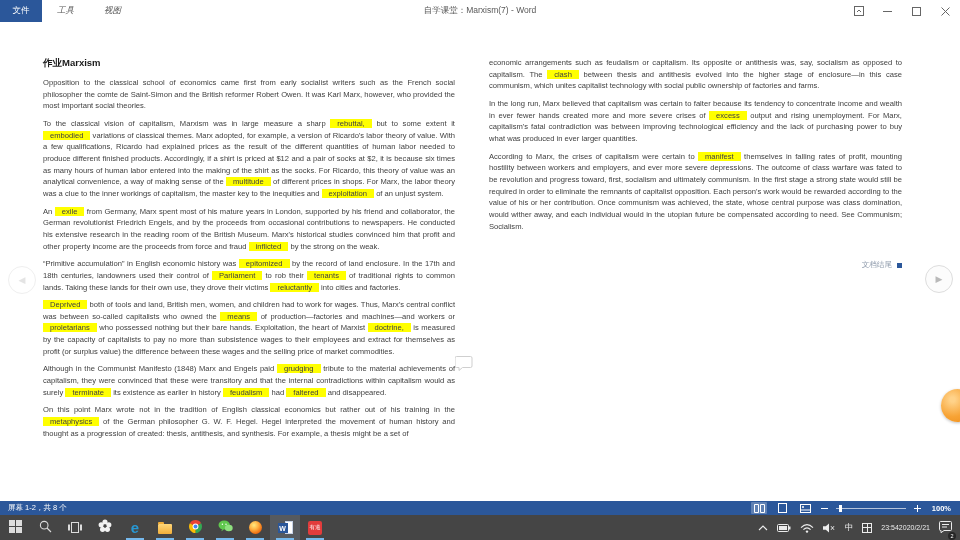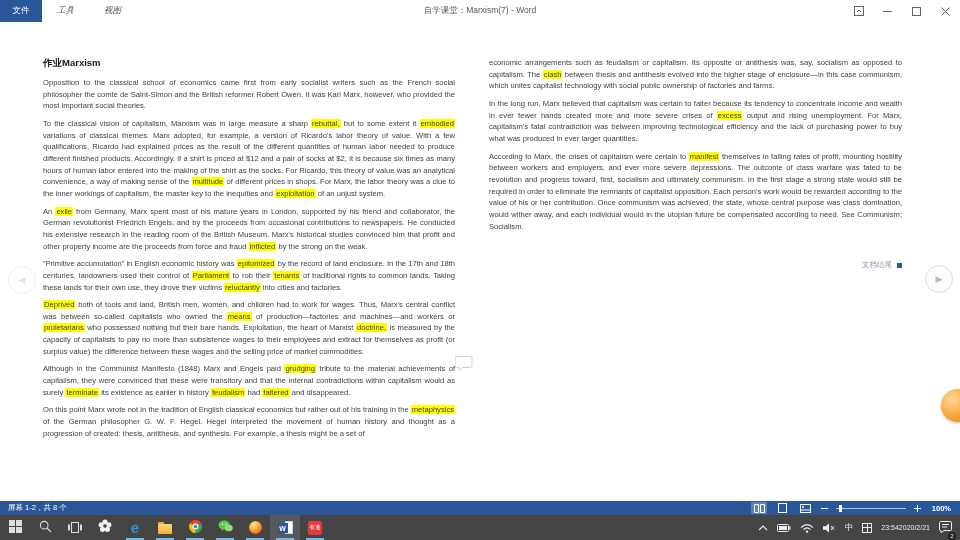--- a/index.html
+++ b/index.html
@@ -12,21 +12,21 @@
   .win-title{position:absolute;left:0;right:0;top:0;height:22px;display:flex;align-items:center;justify-content:center;font-size:8.5px;color:#595959;pointer-events:none;}
   .win-controls{margin-left:auto;display:flex;align-items:stretch;z-index:2;}
   .win-btn{width:29px;display:flex;align-items:center;justify-content:center;color:#666;cursor:pointer;}
   
   .doc{position:absolute;top:22px;left:0;width:960px;height:479px;background:#fff;}
   .cols{position:absolute;top:19px;left:43px;display:flex;gap:34px;margin-top:16px;}
   .col{width:412px;}
   .col.right{width:413px;}
   .doc-heading{font-size:9.5px;font-weight:bold;color:#1a1a1a;margin:0 0 7px;}
   .para{font-size:7.6px;line-height:11.65px;color:#404040;text-align:justify;margin:0 0 6px;word-spacing:0;}
-  mark{background:var(--hl,#ffff00);color:inherit;padding:0 1px;}
+  mark{background:var(--hl,#ffff00);color:inherit;padding:0 7px;}
   .end-marker{display:flex;justify-content:flex-end;align-items:center;margin-top:28px;font-size:7.6px;color:#8e9aab;text-align:center;}
   .end-square{display:inline-block;width:5px;height:5px;background:var(--accent,#2b579a);margin-left:5px;}
   .nav-circle{position:absolute;width:26px;height:26px;border-radius:50%;display:flex;align-items:center;justify-content:center;font-size:9px;cursor:pointer;}
   .nav-left{left:8px;top:244px;border:1px solid #efefef;color:#e4e4e4;background:#fff;}
   .nav-right{right:7px;top:243px;border:1px solid #ddd;color:#b9b9b9;background:#fcfcfc;}
   .comment-ic{position:absolute;left:455px;top:333px;cursor:pointer;}
   .orange-ball{position:absolute;right:-14px;top:367px;width:33px;height:33px;border-radius:50%;
     background:radial-gradient(circle at 35% 32%,#ffd289 8%,#f7a335 55%,#ef8d1a 95%);box-shadow:0 1px 3px rgba(0,0,0,.25);cursor:pointer;}
   
   .statusbar{position:absolute;left:0;top:501px;width:960px;height:14px;background:var(--accent,#2b579a);color:#fff;display:flex;align-items:center;font-size:7.5px;}

